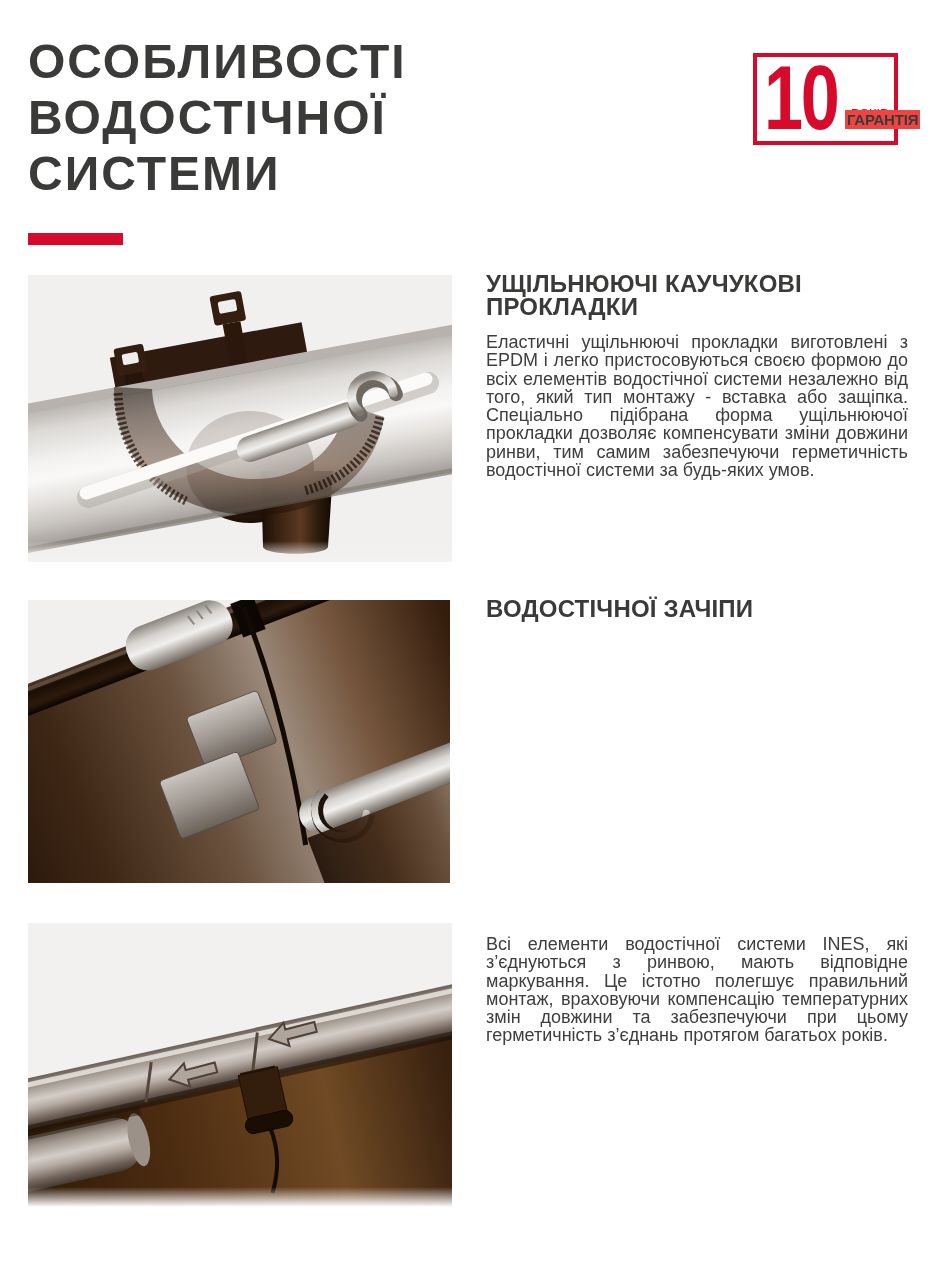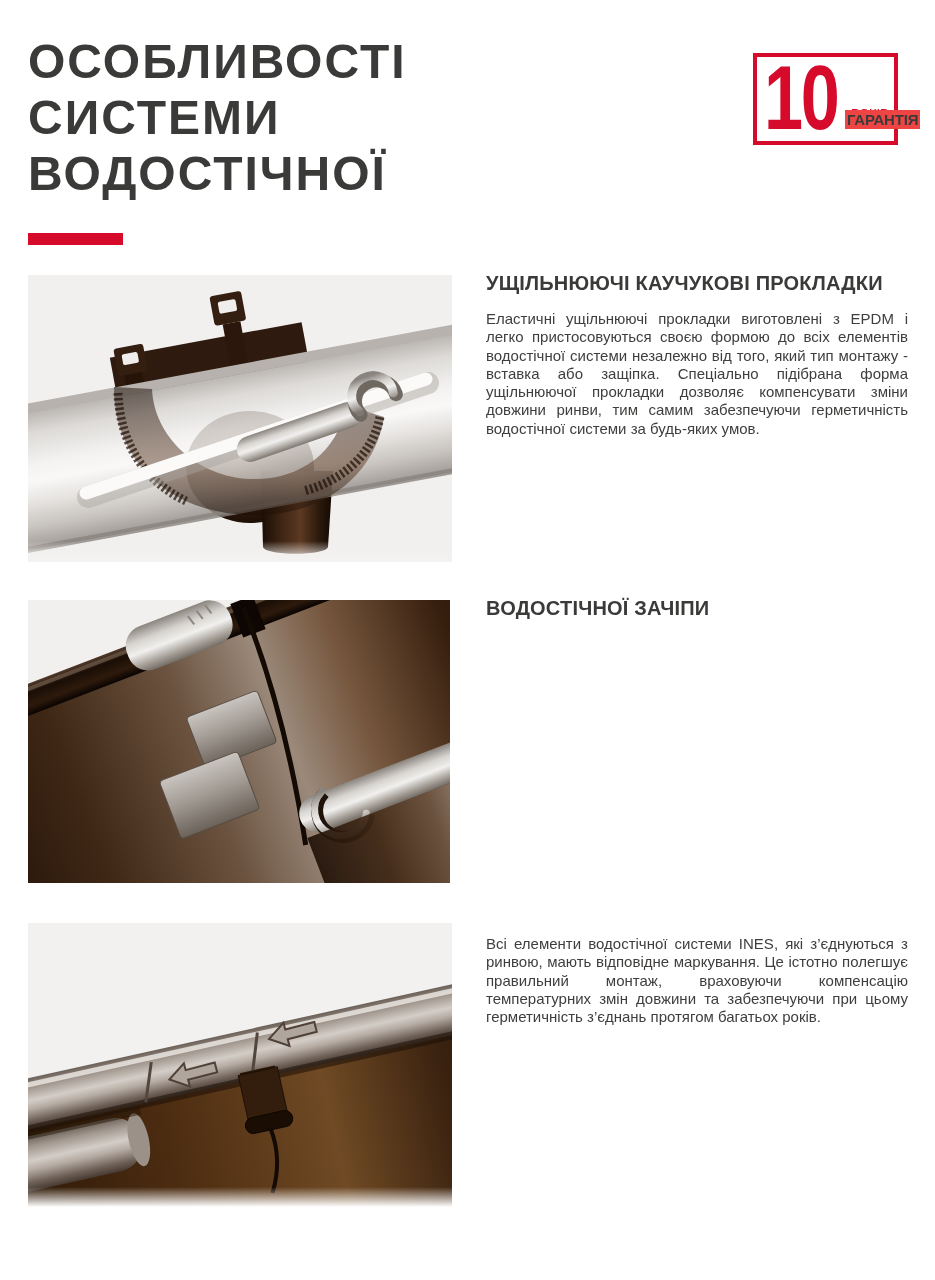--- a/index.html
+++ b/index.html
@@ -16,34 +16,34 @@
              transform:scaleX(.78);transform-origin:0 0;}
   .badge-unit{position:absolute;left:849px;top:105px;font-size:13px;font-weight:400;
               color:#d60a2b;background:#fff;padding:1px 2px;letter-spacing:-.2px;}
   .badge-label{position:absolute;left:845px;top:110px;font-size:15px;font-weight:700;
                color:#3a3a39;background:#ef4444;padding:1px 2px;letter-spacing:-.2px;}
   
   .section{position:absolute;left:0;width:935px;}
   .s1{top:275px;} .s2{top:600px;} .s3{top:923px;}
   .img-box{position:absolute;left:28px;top:0;font-size:0;line-height:0;}
   .txt{position:absolute;left:486px;top:-3px;width:422px;}
-  .txt h2{margin:0;font-size:20px;line-height:23px;font-weight:700;color:#3a3a39;
+  .txt h2{margin:0;font-size:24px;line-height:23px;font-weight:700;color:#3a3a39;
           letter-spacing:.2px;}
-  .txt p{margin:15px 0 0;font-size:15px;line-height:18.3px;text-align:justify;
+  .txt p{margin:15px 0 0;font-size:18px;line-height:18.3px;text-align:justify;
          color:#3f3e3d;hyphens:manual;}
 </style>
 </head>
 <body>
 
 <div class="page">
 
   <div class="title">
     <div>ОСОБЛИВОСТІ</div>
+    <div>ВОДОСТІЧНОЇ</div>
     <div>СИСТЕМИ</div>
-    <div>ВОДОСТІЧНОЇ</div>
   </div>
   <div class="red-dash"></div>
 
   <div>
     <div class="badge-frame"></div>
     <div class="badge-num">10</div>
     <div class="badge-unit">РОКІВ</div>
     <div class="badge-label">ГАРАНТІЯ</div>
   </div>
 

